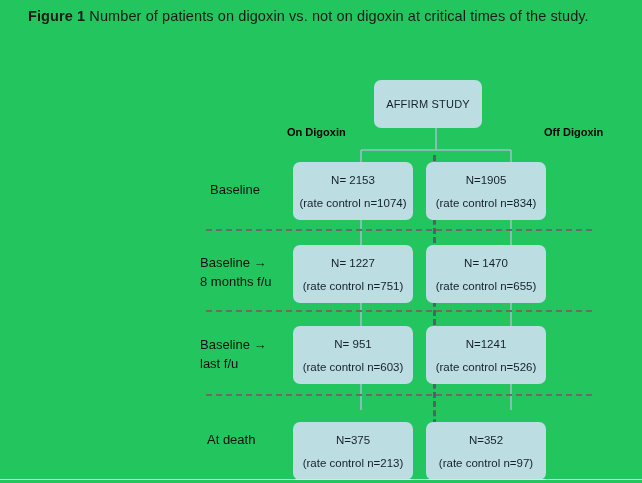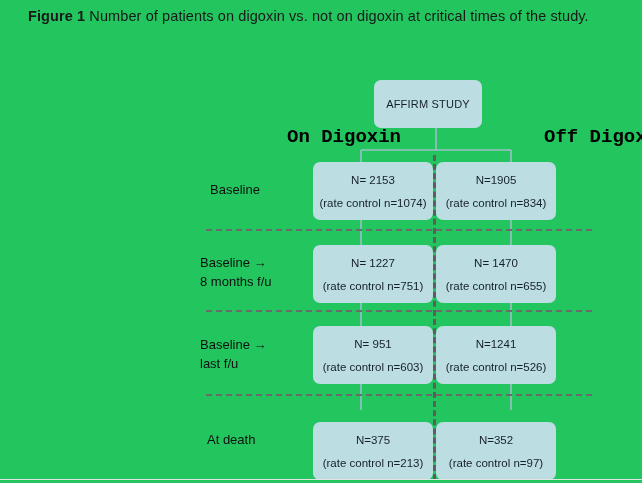--- a/index.html
+++ b/index.html
@@ -75,37 +75,36 @@
     font-size: 11.5px;
   }
   .node-cell .n-main {
     margin-bottom: 11px;
   }
   .node-cell .n-sub {
     font-size: 11.5px;
   }
 
   
-  .col-left  { left: 313px; }
-  .col-right { left: 436px; }
+  .col-left  { left: 293px; }
+  .col-right { left: 426px; }
 
   
   .row-1 { top: 162px; }
   .row-2 { top: 245px; }
   .row-3 { top: 326px; }
   .row-4 { top: 410px; margin-top: 12px; }
 
   
   .col-header {
     position: absolute;
-    font-size: 19px;
+    font-size: 11px;
     font-weight: bold;
     color: #000;
     white-space: nowrap;
-    font-family: Liberation Mono, monospace;
   }
   .col-header-left  { left: 287px; top: 126px; }
   .col-header-right { left: 496px; top: 126px; margin-left: 48px; }
 
   
   .row-label {
     position: absolute;
     font-size: 13px;
     color: #101010;
     line-height: 19px;

